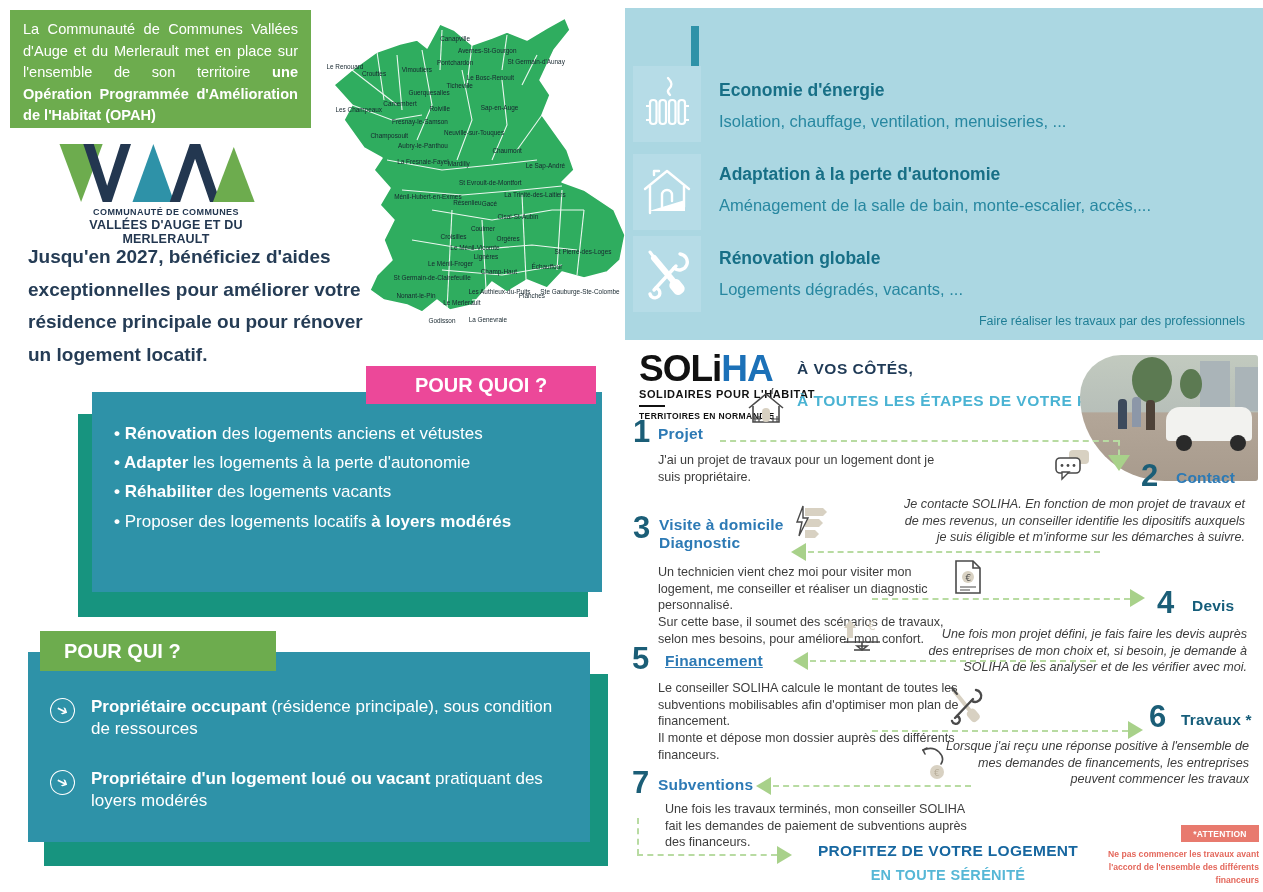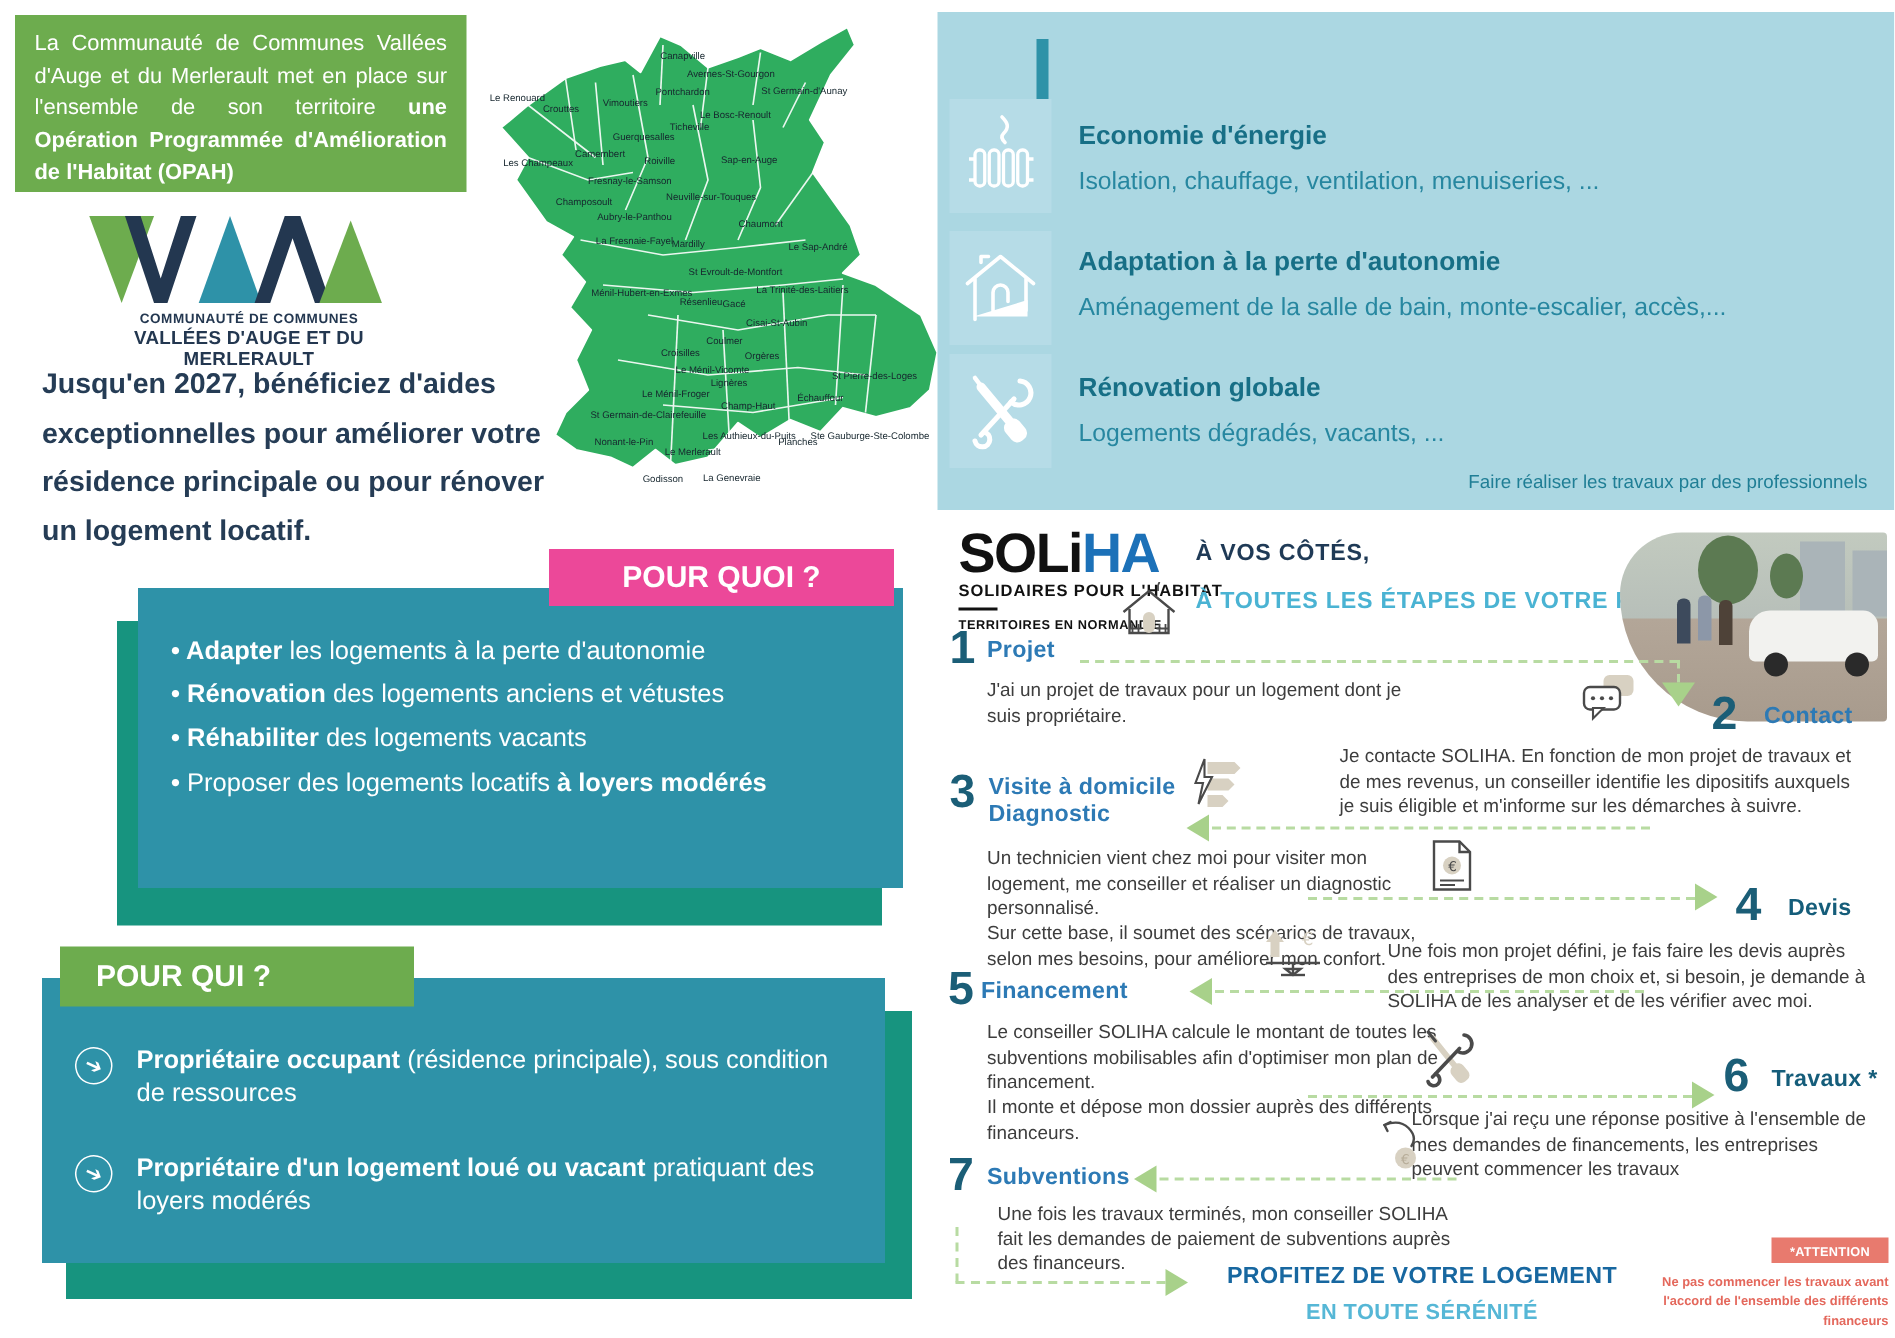--- a/index.html
+++ b/index.html
@@ -79,34 +79,34 @@
   .ph-tree{position:absolute;background:#5c7a52;border-radius:50%;}
   .ph-car{position:absolute;left:86px;top:52px;width:86px;height:34px;background:#f2f2ef;
     border-radius:14px 10px 4px 4px;}
   .ph-wheel{position:absolute;width:16px;height:16px;background:#2a2a2a;border-radius:50%;top:80px;}
   .ph-person{position:absolute;width:9px;height:30px;border-radius:4px 4px 0 0;}
 
   .step-num{position:absolute;font-size:31px;font-weight:800;color:#1b5e77;line-height:1;}
   .step-label{position:absolute;font-size:15.5px;font-weight:700;letter-spacing:.2px;}
   .lbl-blue{color:#2d7ab5;} .lbl-teal{color:#155d7a;}
   .step-body{position:absolute;font-size:12.6px;color:#3d3d3d;line-height:1.33;white-space:pre-line;}
-  .r{text-align:left;}
+  .r{text-align:right;font-style:italic;}
 
   .hdash{position:absolute;border-top:2px dashed #b8dba2;}
   .vdash{position:absolute;border-left:2px dashed #b8dba2;}
   .arr{position:absolute;width:0;height:0;}
   .arr-down{border-left:11px solid transparent;border-right:11px solid transparent;border-top:16px solid #a8d18a;}
   .arr-left{border-top:9px solid transparent;border-bottom:9px solid transparent;border-right:15px solid #a8d18a;}
   .arr-right{border-top:9px solid transparent;border-bottom:9px solid transparent;border-left:15px solid #a8d18a;}
 
   .s1n{left:8px;top:76px;} .s1l{left:33px;top:85px;} .s1b{left:33px;top:112px;width:280px;}
   .s2n{left:516px;top:120px;} .s2l{left:551px;top:129px;} .s2b{left:268px;top:156px;width:352px;}
   .s3n{left:8px;top:172px;} .s3l{left:34px;top:176px;} .s3l2{left:34px;top:194px;} .s3b{left:33px;top:224px;width:302px;}
   .s4n{left:532px;top:247px;} .s4l{left:567px;top:257px;} .s4b{left:300px;top:286px;width:322px;}
-  .s5n{left:7px;top:303px;} .s5l{left:29px;top:312px;} .s5b{left:33px;top:340px;width:352px;}
+  .s5n{left:7px;top:303px;} .s5l{left:40px;top:312px;text-decoration:underline;} .s5b{left:33px;top:340px;width:352px;}
   .s6n{left:524px;top:361px;} .s6l{left:556px;top:371px;} .s6b{left:316px;top:398px;width:308px;}
   .s7n{left:7px;top:427px;} .s7l{left:33px;top:436px;} .s7b{left:40px;top:461px;width:318px;}
 
   .dash1{left:95px;top:100px;width:399px;} .vdash1{left:493px;top:100px;height:15px;} .arrd1{left:483px;top:115px;}
   .dash2{left:183px;top:211px;width:292px;} .arrl2{left:166px;top:203px;}
   .dash3{left:247px;top:258px;width:258px;} .arrr3{left:505px;top:249px;}
   .dash4{left:185px;top:320px;width:286px;} .arrl4{left:168px;top:312px;}
   .dash5{left:247px;top:390px;width:256px;} .arrr5{left:503px;top:381px;}
   .dash6{left:148px;top:445px;width:198px;} .arrl6{left:131px;top:437px;}
   .vdash7{left:12px;top:478px;height:37px;} .dash7{left:12px;top:514px;width:140px;} .arrr7{left:152px;top:506px;}
@@ -230,22 +230,22 @@
         <span class="commune" style="left: 39.2%; top: 90%;">Godisson</span>
         <span class="commune" style="left: 54.2%; top: 89.8%;">La Genevraie</span>
       </div>
   </div>
 
   <div class="catch">Jusqu'en 2027, bénéficiez d'aides exceptionnelles pour améliorer votre résidence principale ou pour rénover un logement locatif.</div>
 
   <div class="pq-shadow"></div>
   <div class="pq-label">POUR QUOI ?</div>
   <div class="pq-box">
+    <div class="pq-item"><span></span><b>Rénovation</b><span> des logements anciens et vétustes</span></div>
     <div class="pq-item"><span></span><b>Adapter</b><span> les logements à la perte d'autonomie</span></div>
-    <div class="pq-item"><span></span><b>Rénovation</b><span> des logements anciens et vétustes</span></div>
     <div class="pq-item"><span></span><b>Réhabiliter</b><span> des logements vacants</span></div>
     <div class="pq-item"><span>Proposer des logements locatifs </span><b>à loyers modérés</b><span></span></div>
   </div>
 
   <div class="pqui-shadow"></div>
   <div class="pqui-label">POUR QUI ?</div>
   <div class="pqui-box">
     <div class="pqui-item">
       <span class="arrow-circle">➔</span>
       <span><b>Propriétaire occupant</b><span> (résidence principale), sous condition de ressources</span></span>

